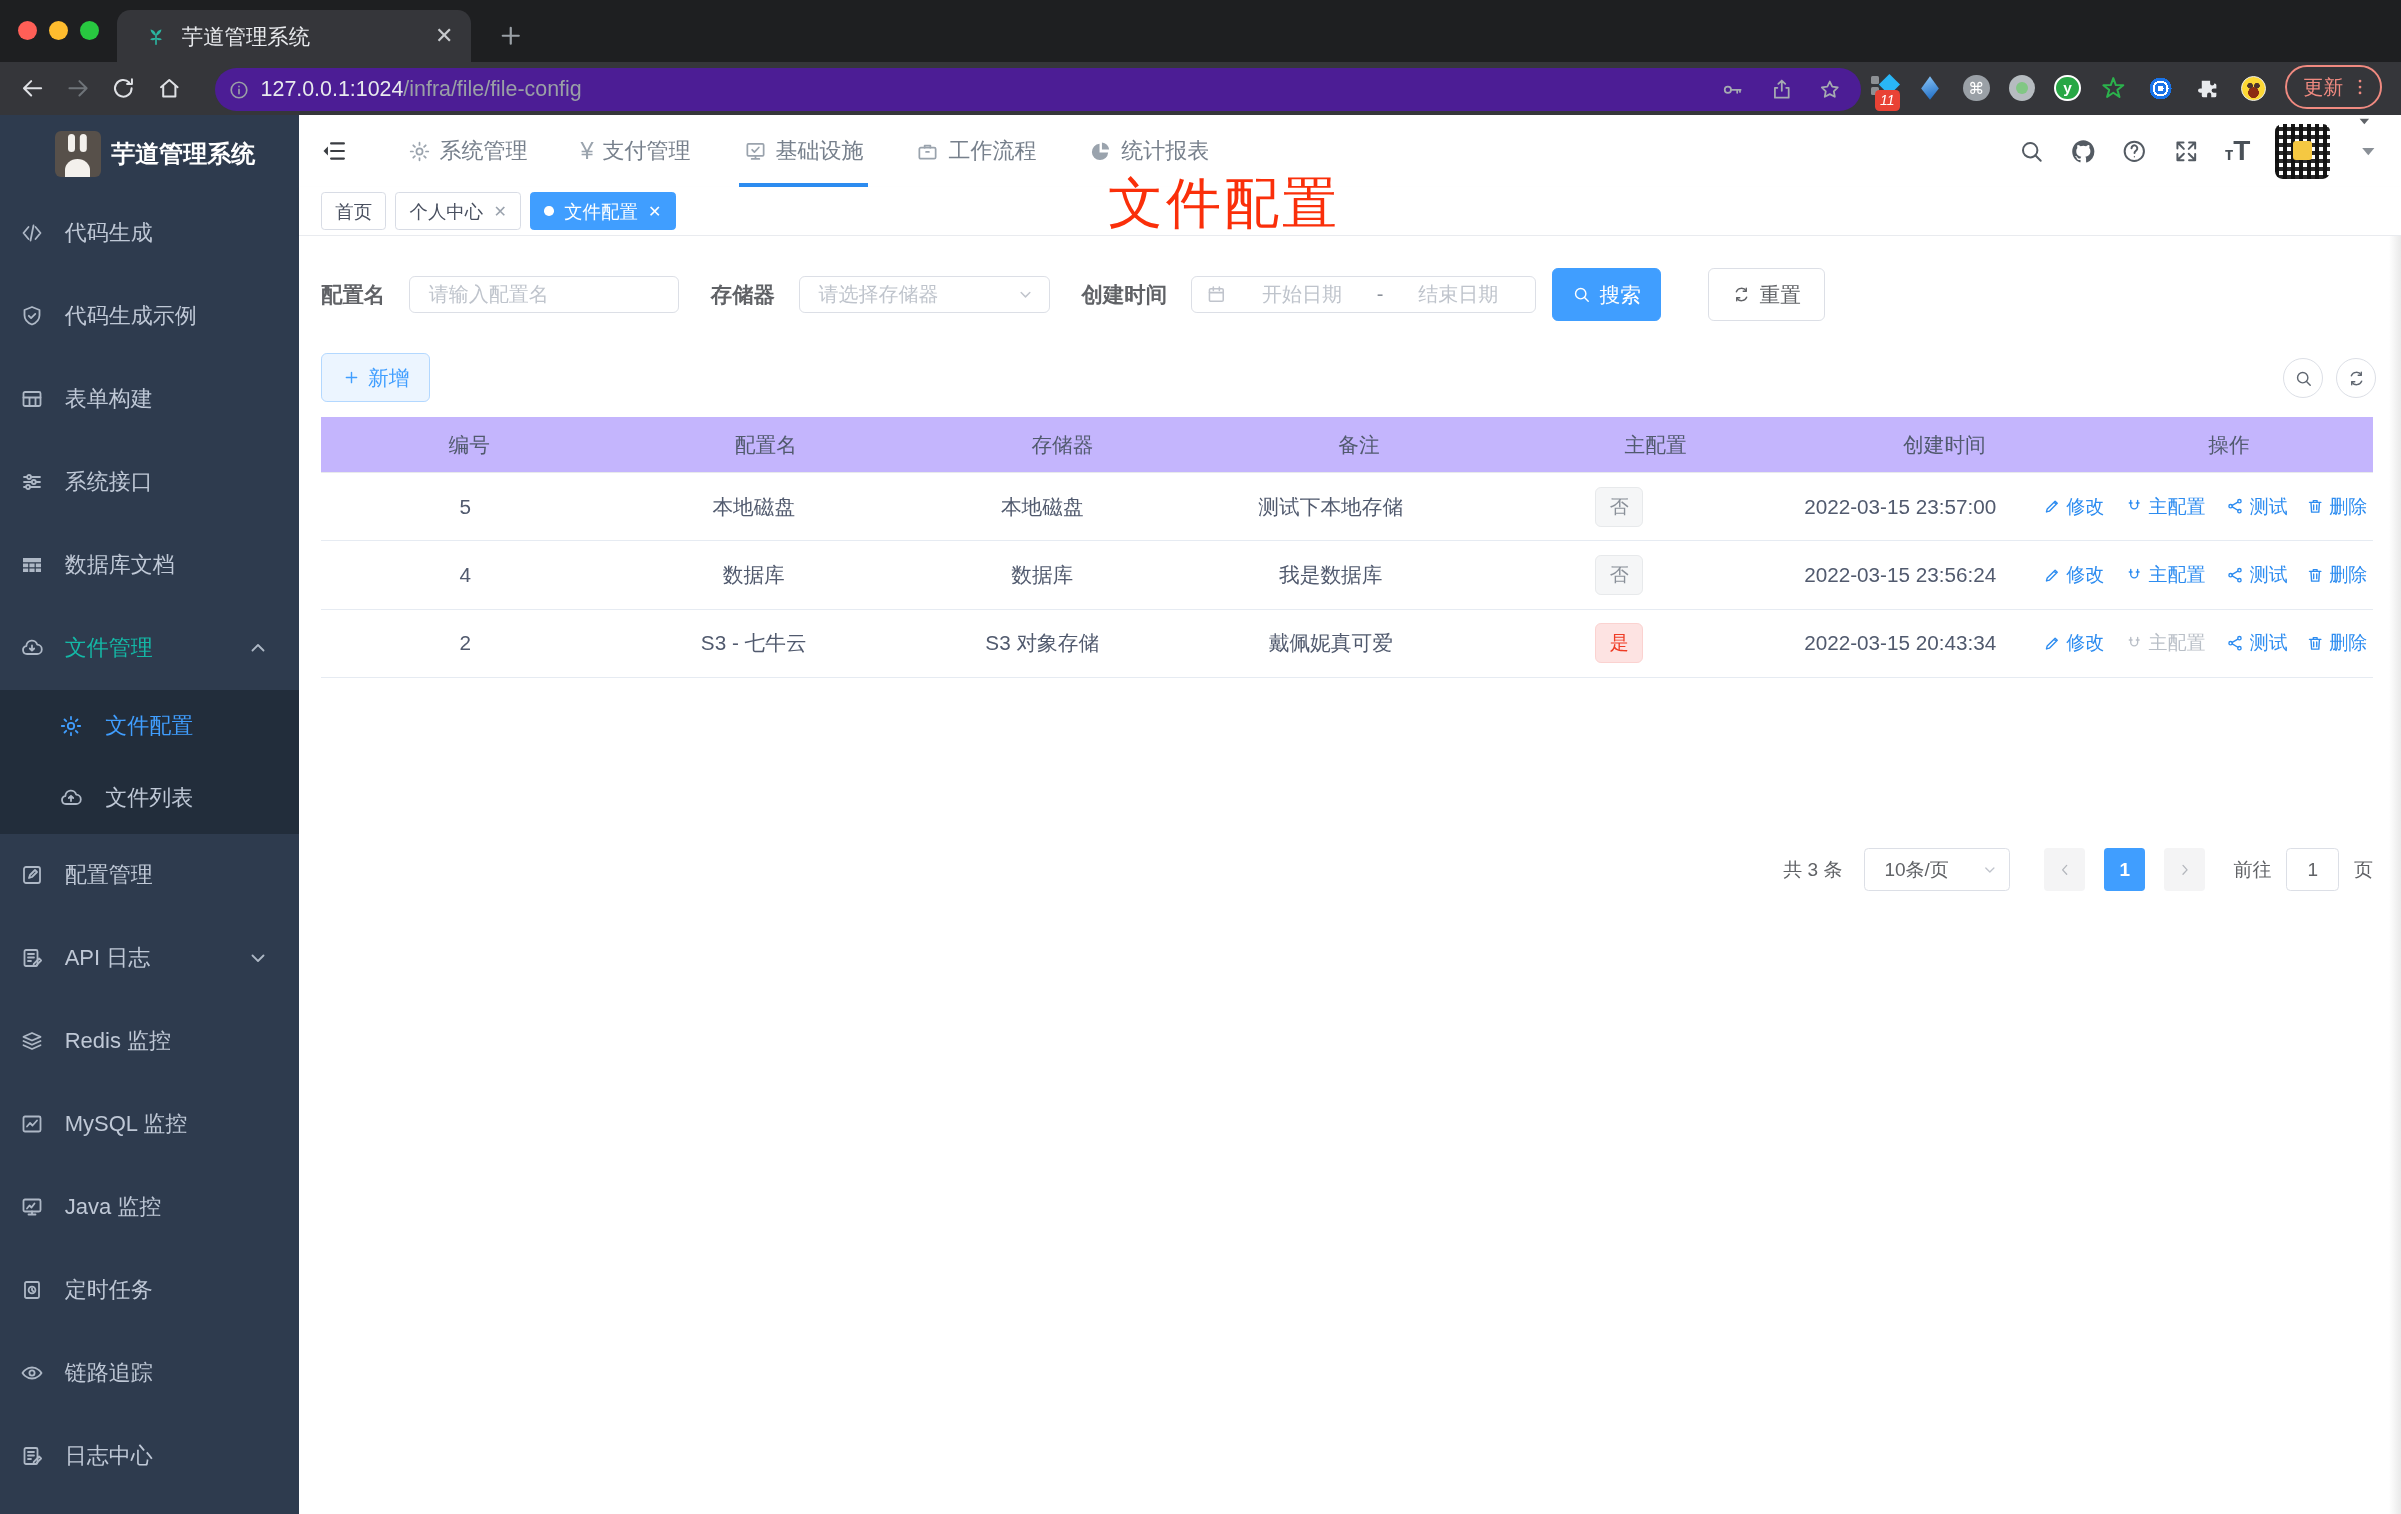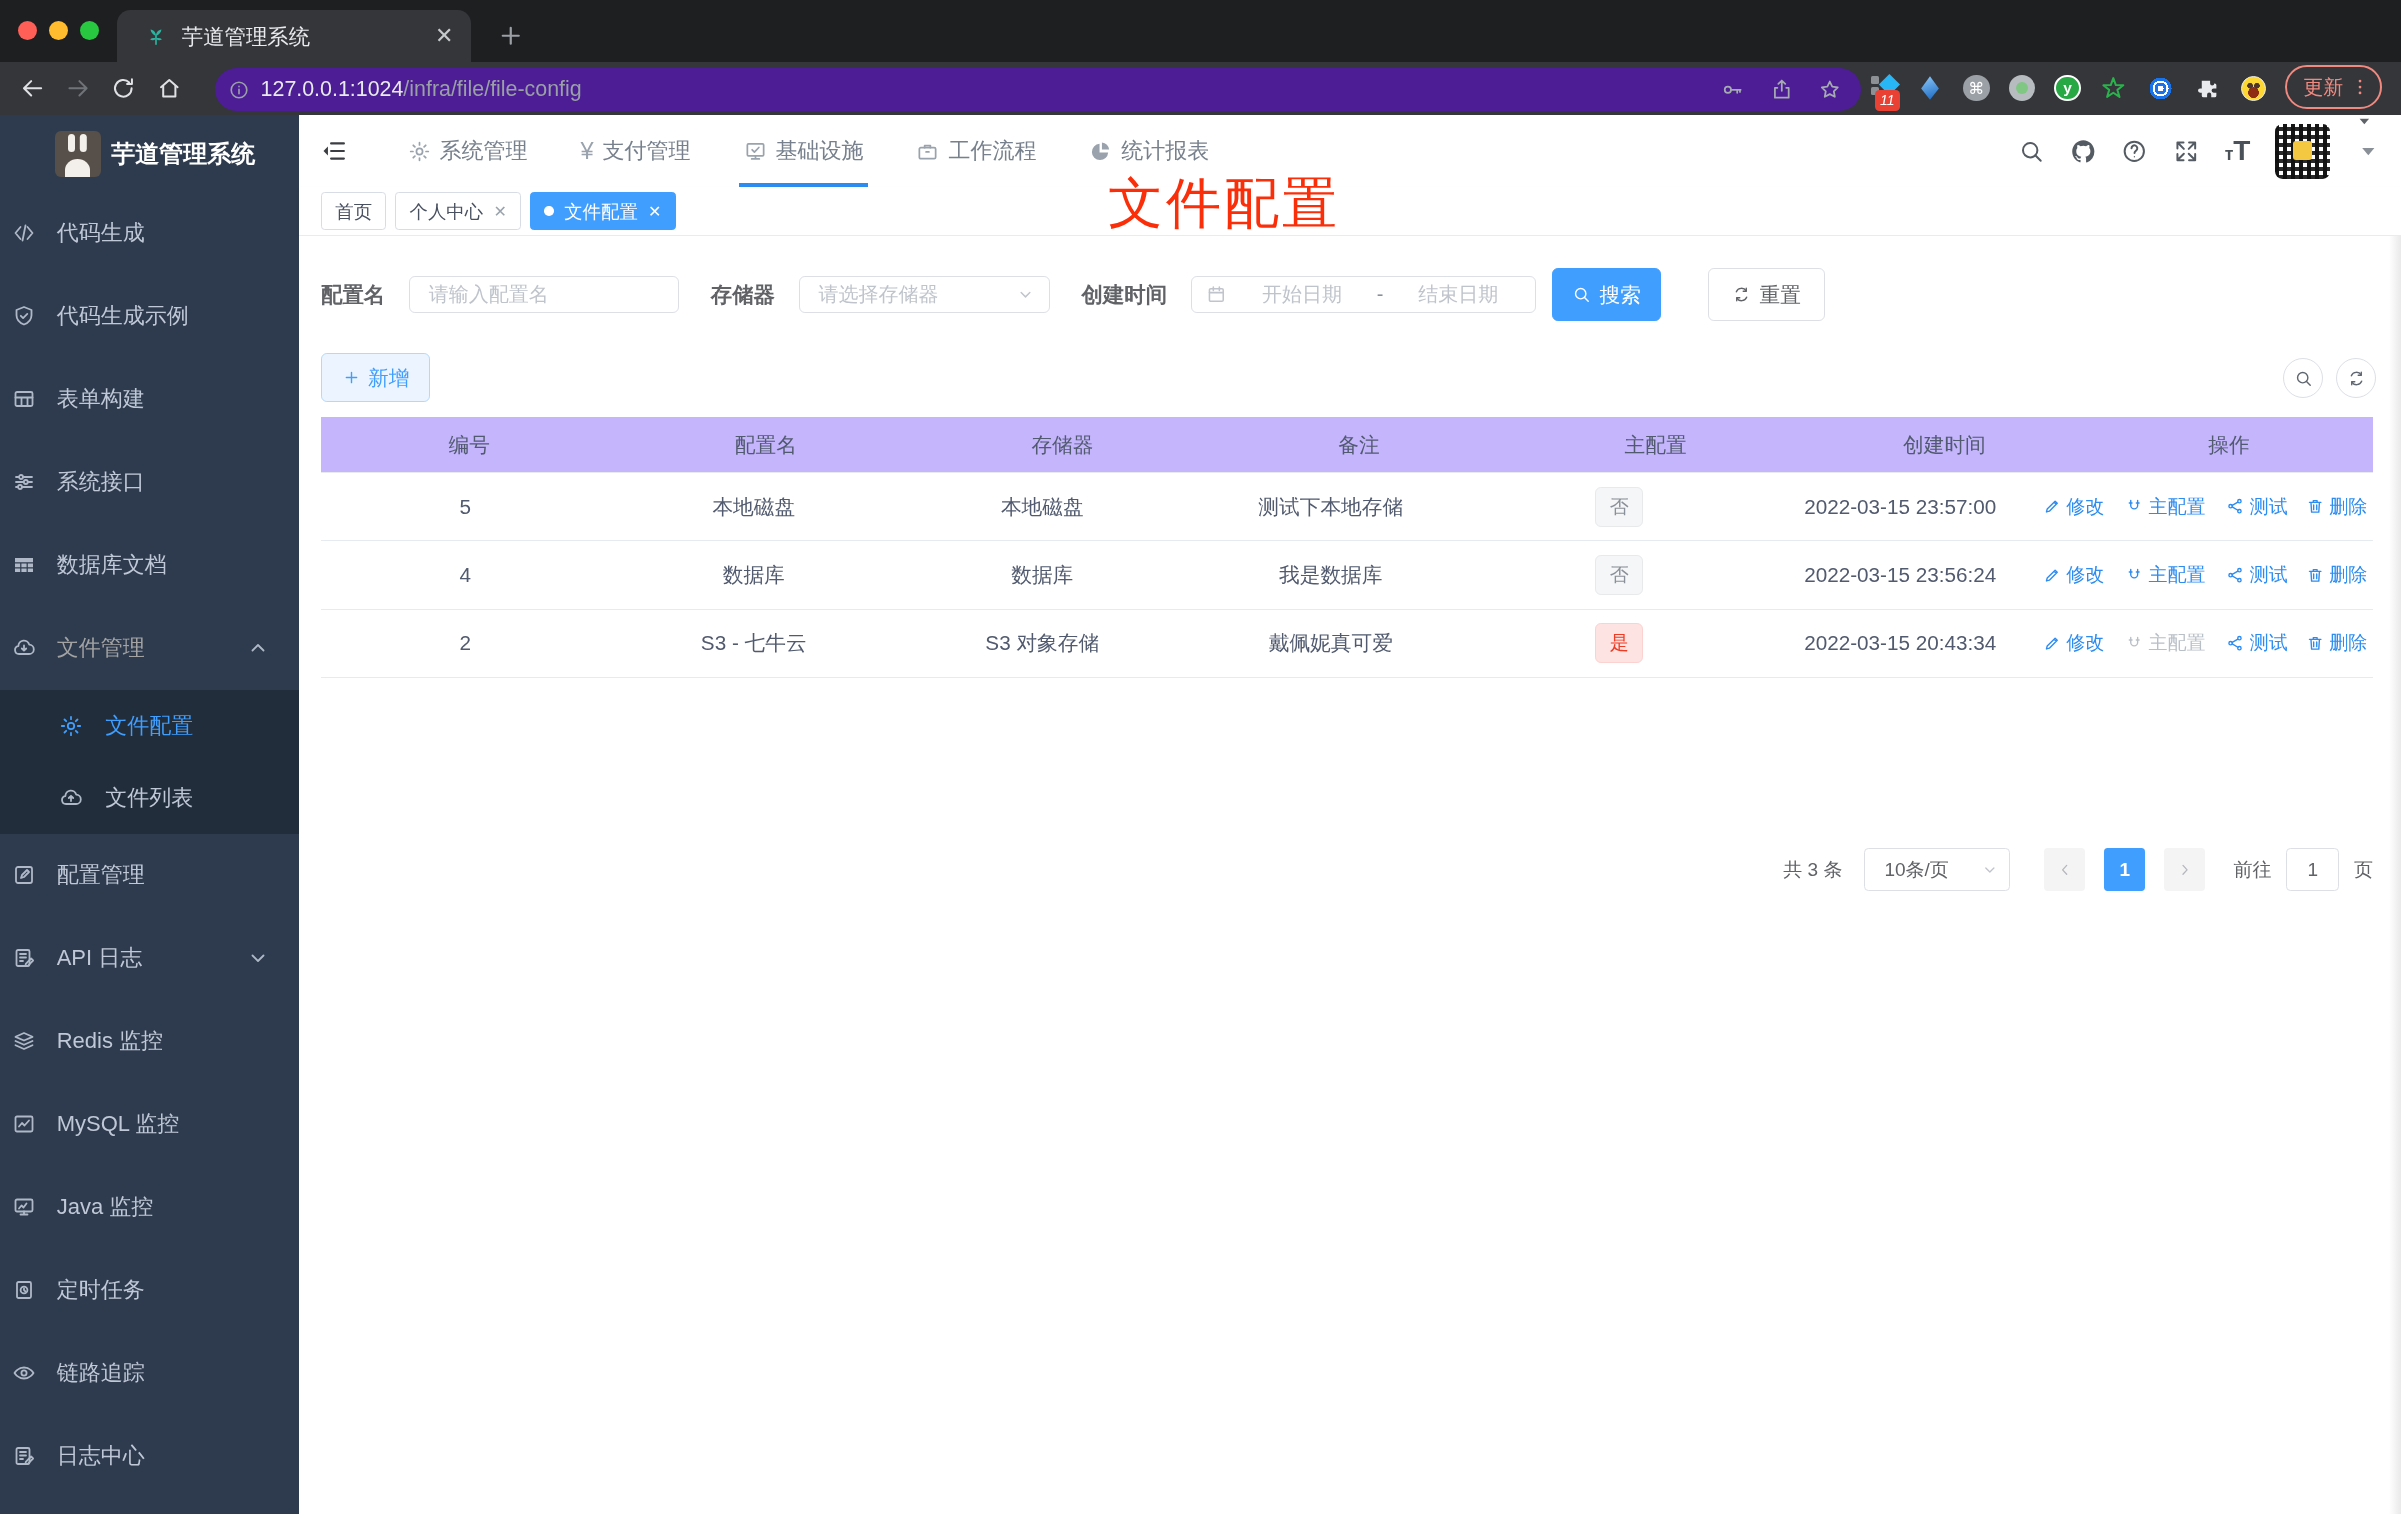--- a/index.html
+++ b/index.html
@@ -47,23 +47,23 @@
   .update-pill .lbl { font-size:20px; }
   .chrome-caret { position:absolute; left:2354px; top:111px; color:#5f6368; z-index:5; }
 
   
   .sidebar { position:absolute; left:0; top:115px; width:299px; bottom:0; background:#2e3b4e; color:#bfc8d6; }
   .logo-row { display:flex; align-items:center; padding:16px 0 14.8px 55px; gap:10.3px; }
   .rabbit { width:46px; height:46px; border-radius:5.9px; background:#57504a; position:relative; overflow:hidden; flex:none; }
   .rabbit::before { content:""; position:absolute; left:10.3px; bottom:-4.4px; width:25px; height:22px; background:#f3f0ec; border-radius:50% 50% 0 0; }
   .rabbit::after { content:""; position:absolute; left:13.3px; top:3px; width:6.6px; height:17.7px; background:#f3f0ec; border-radius:3.7px; box-shadow:11.8px 0 0 #f3f0ec; }
   .logo-title { color:#fff; font-size:24px; font-weight:bold; white-space:nowrap; }
-  .side-item { height:83px; display:flex; align-items:center; padding-left:12px; gap:20.7px; cursor:pointer; font-size:22px; color:#bfc8d6; position:relative; }
+  .side-item { height:83px; display:flex; align-items:center; padding-left:20px; gap:20.7px; cursor:pointer; font-size:22px; color:#bfc8d6; position:relative; }
   .side-item svg.ic { width:24px; height:24px; flex:none; color:#aeb8c6; }
-  .side-item.parent { color:#a3a3a3; }
+  .side-item.parent { color:#14b8a6; }
   .side-item .chev { position:absolute; right:29.5px; color:#98a3b1; }
   .submenu { background:#222d3b; }
   .submenu .side-item { height:72px; padding-left:59px; }
   .submenu .side-item .lbl { margin-left:1.5px; }
   .side-item.active { color:#409eff; }
   .side-item.active svg.ic { color:#409eff; }
 
   
   .app-header { position:absolute; left:299px; top:115px; right:0; height:72px; background:#fff; display:flex; align-items:center; }
   .fold { margin-left:20.7px; color:#3a3d42; }

